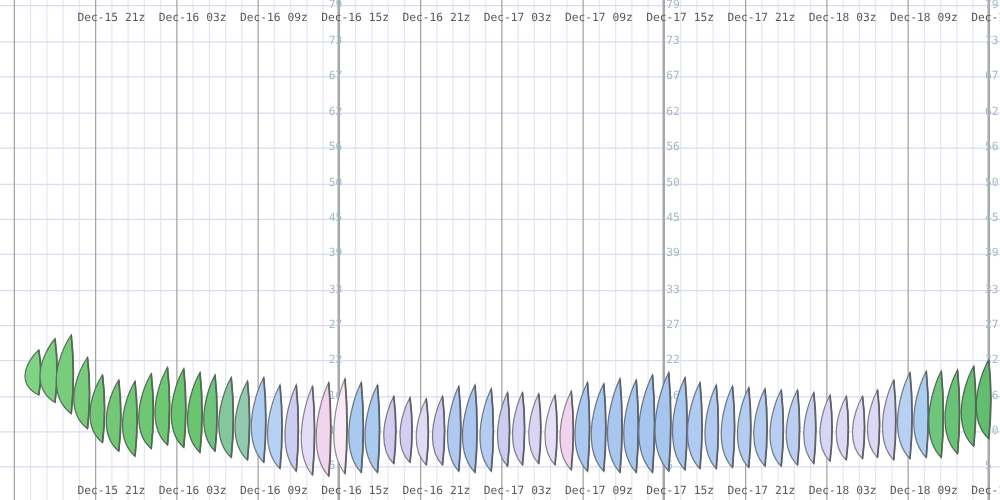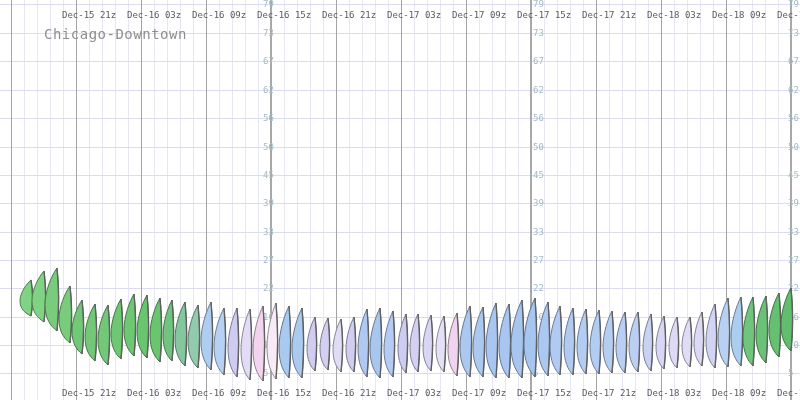--- a/index.html
+++ b/index.html
@@ -284,14 +284,13 @@
       <div class="tlabel" style="left: 257px; top: 388px; color: rgb(90, 90, 90);">Dec-16 15z</div>
       <div class="tlabel" style="left: 322px; top: 388px; color: rgb(90, 90, 90);">Dec-16 21z</div>
       <div class="tlabel" style="left: 387px; top: 388px; color: rgb(90, 90, 90);">Dec-17 03z</div>
       <div class="tlabel" style="left: 452px; top: 388px; color: rgb(90, 90, 90);">Dec-17 09z</div>
       <div class="tlabel" style="left: 517px; top: 388px; color: rgb(90, 90, 90);">Dec-17 15z</div>
       <div class="tlabel" style="left: 582px; top: 388px; color: rgb(90, 90, 90);">Dec-17 21z</div>
       <div class="tlabel" style="left: 647px; top: 388px; color: rgb(90, 90, 90);">Dec-18 03z</div>
       <div class="tlabel" style="left: 712px; top: 388px; color: rgb(90, 90, 90);">Dec-18 09z</div>
       <div class="tlabel" style="left: 777px; top: 388px; color: rgb(90, 90, 90);">Dec-1</div>
     </div>
-  <div class="title" style="color: rgb(142, 142, 142);">Chicago-Downtown</div>
 </div>
 
 </body></html>

